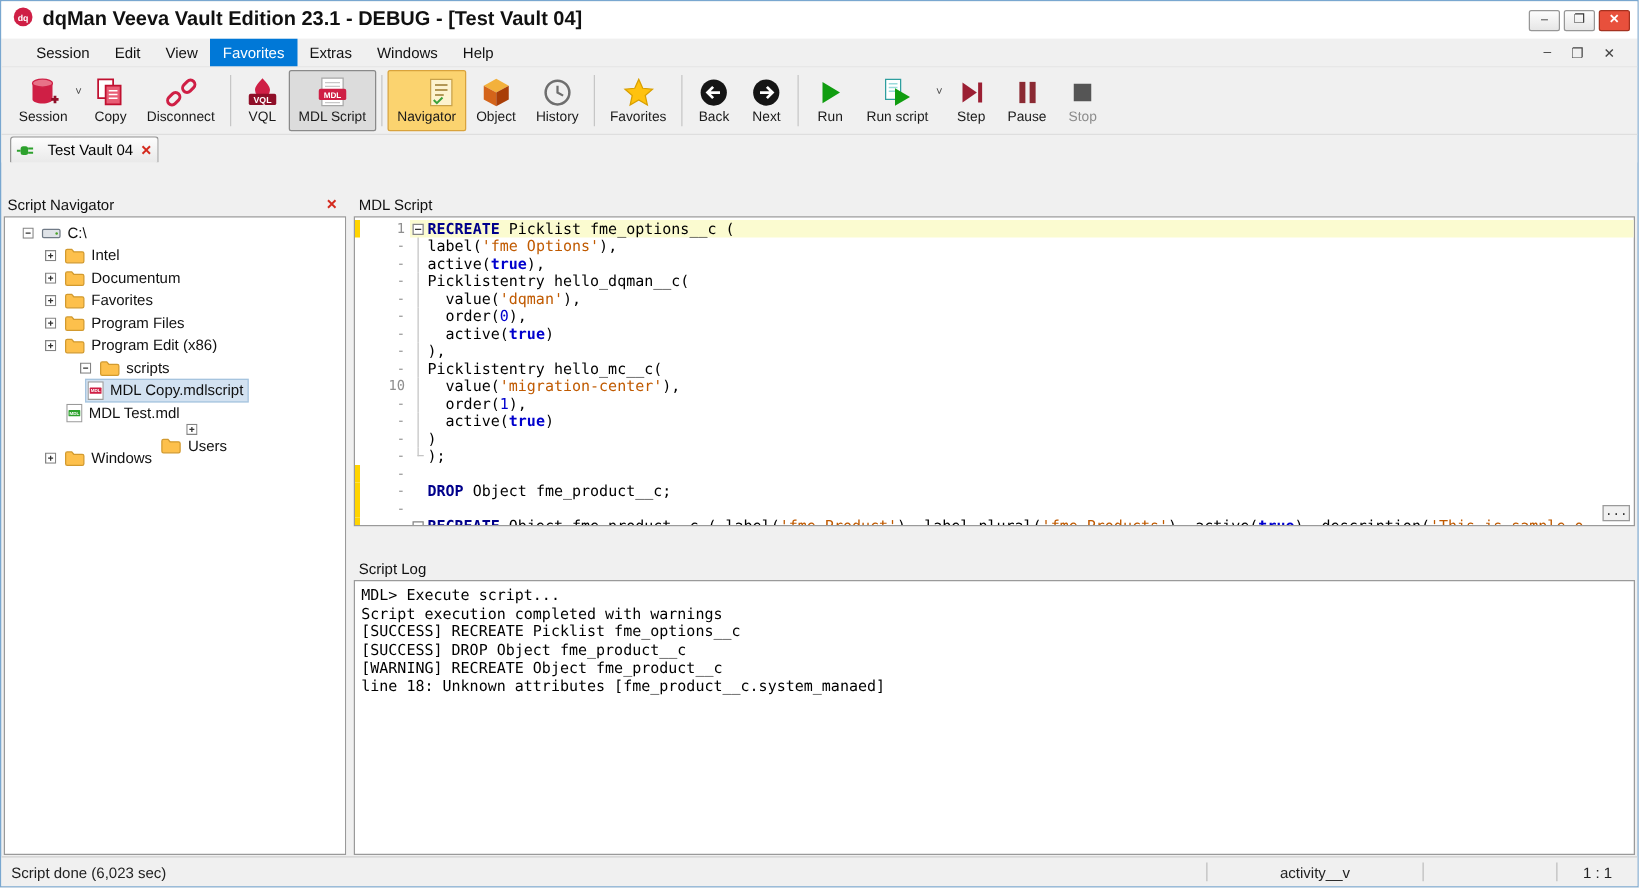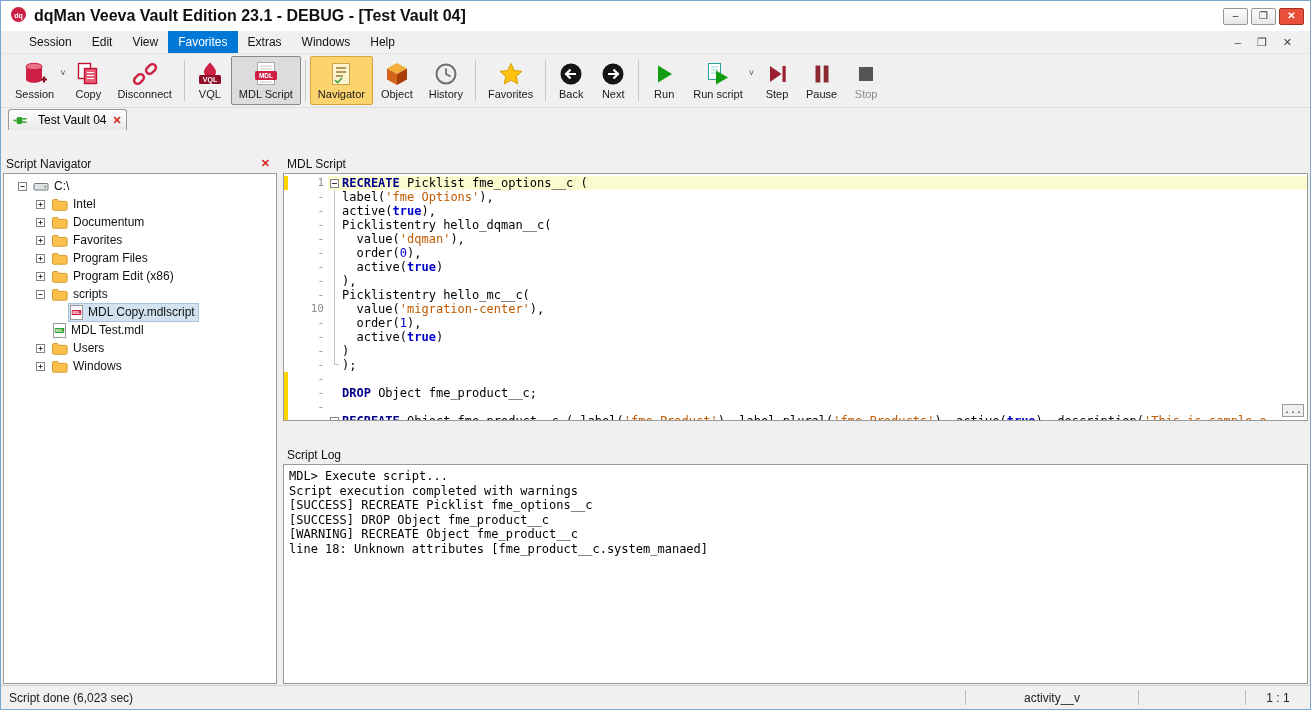--- a/index.html
+++ b/index.html
@@ -25,21 +25,21 @@
   .mdi { margin-left:auto; display:flex; align-items:center; padding-right:10px; color:#444; }
   .mdi span { padding:0 8px; font-size:11px; }
 
   
   .toolbar { height:54px; background:#f0f0f0; display:flex; align-items:stretch; padding:2px 6px;
              flex:none; border-bottom:1px solid #dedede; }
   .tb-wrap { display:flex; }
   .tb-btn { display:flex; flex-direction:column; align-items:center; justify-content:flex-start;
             padding:3px 7px 1px; border:1px solid transparent; border-radius:2px; }
   .tb-btn.pressed { background:#dcdcdc; border-color:#8a8a8a; }
-  .tb-btn.checked { background:#fbd36f; border-color:#d9a33c; }
+  .tb-btn.checked { background:#fbd36f; border-color:#d9a33c;align-items:flex-end; }
   .tb-icon { height:28px; display:flex; align-items:center; }
   .tb-label { font-size:11px; color:#1a1a1a; white-space:nowrap; }
   .tb-btn.disabled .tb-label { color:#8c8c8c; }
   .tb-arrow { align-self:center; font-size:9px; color:#444; margin:0 2px 16px -2px; }
   .tb-sep { width:1px; background:#c6c6c6; margin:4px 4px; }
 
   
   .tabbar { height:22px; background:#f0f0f0; display:flex; align-items:flex-end; padding-left:7px; flex:none; }
   .tab { height:21px; display:flex; align-items:center; gap:6px; padding:0 4px;
          background:linear-gradient(#fdfdfd,#e9e9e9); border:1px solid #9a9a9a; border-bottom:none;
@@ -438,21 +438,21 @@
             </span>
             <span class="tsel-wrap">
               <span class="ticon">
                 <svg width="17" height="15" viewBox="0 0 17 15">
                   <path d="M1.5 3.8c0-.7.6-1.3 1.3-1.3h3.6l1.6 1.9h6.8c.7 0 1.3.6 1.3 1.3v6.2c0 .7-.6 1.3-1.3 1.3H2.8c-.7 0-1.3-.6-1.3-1.3z" fill="#fdc04c" stroke="#d29a2f"></path>
                 </svg>
               </span>
               <span>Program Edit (x86)</span>
             </span>
           </div>
-          <div class="trow" style="padding-left: 32px;">
+          <div class="trow" style="padding-left: 32px; margin-left: 28px;">
             <span class="texp">
               <svg width="9" height="9">
                 <rect x="0.5" y="0.5" width="8" height="8" fill="#fff" stroke="#848484"></rect>
                 <path d="M2.5 4.5h4" stroke="#333"></path>
               </svg>
             </span>
             <span class="tsel-wrap">
               <span class="ticon">
                 <svg width="17" height="15" viewBox="0 0 17 15">
                   <path d="M1.5 3.8c0-.7.6-1.3 1.3-1.3h3.6l1.6 1.9h6.8c.7 0 1.3.6 1.3 1.3v6.2c0 .7-.6 1.3-1.3 1.3H2.8c-.7 0-1.3-.6-1.3-1.3z" fill="#fdc04c" stroke="#d29a2f"></path>
@@ -480,21 +480,21 @@
               <span class="ticon">
                 <svg width="13" height="15" viewBox="0 0 13 15">
                   <rect x="0.5" y="0.5" width="12" height="14" fill="#fff" stroke="#9a9a9a"></rect>
                   <rect x="1.8" y="5" width="9.4" height="5" rx="0.5" fill="#2da12d"></rect>
                   <text x="6.5" y="8.9" text-anchor="middle" font-size="3.6" fill="#fff" font-weight="bold" font-family="Liberation Sans,sans-serif">MDL</text>
                 </svg>
               </span>
               <span>MDL Test.mdl</span>
             </span>
           </div>
-          <div class="trow" style="padding-left: 32px;">
+          <div class="trow" style="padding-left: 32px; flex-direction: column;">
             <span class="texp">
               <svg width="9" height="9">
                 <rect x="0.5" y="0.5" width="8" height="8" fill="#fff" stroke="#848484"></rect>
                 <path d="M2.5 4.5h4M4.5 2.5v4" stroke="#333"></path>
               </svg>
             </span>
             <span class="tsel-wrap">
               <span class="ticon">
                 <svg width="17" height="15" viewBox="0 0 17 15">
                   <path d="M1.5 3.8c0-.7.6-1.3 1.3-1.3h3.6l1.6 1.9h6.8c.7 0 1.3.6 1.3 1.3v6.2c0 .7-.6 1.3-1.3 1.3H2.8c-.7 0-1.3-.6-1.3-1.3z" fill="#fdc04c" stroke="#d29a2f"></path>

